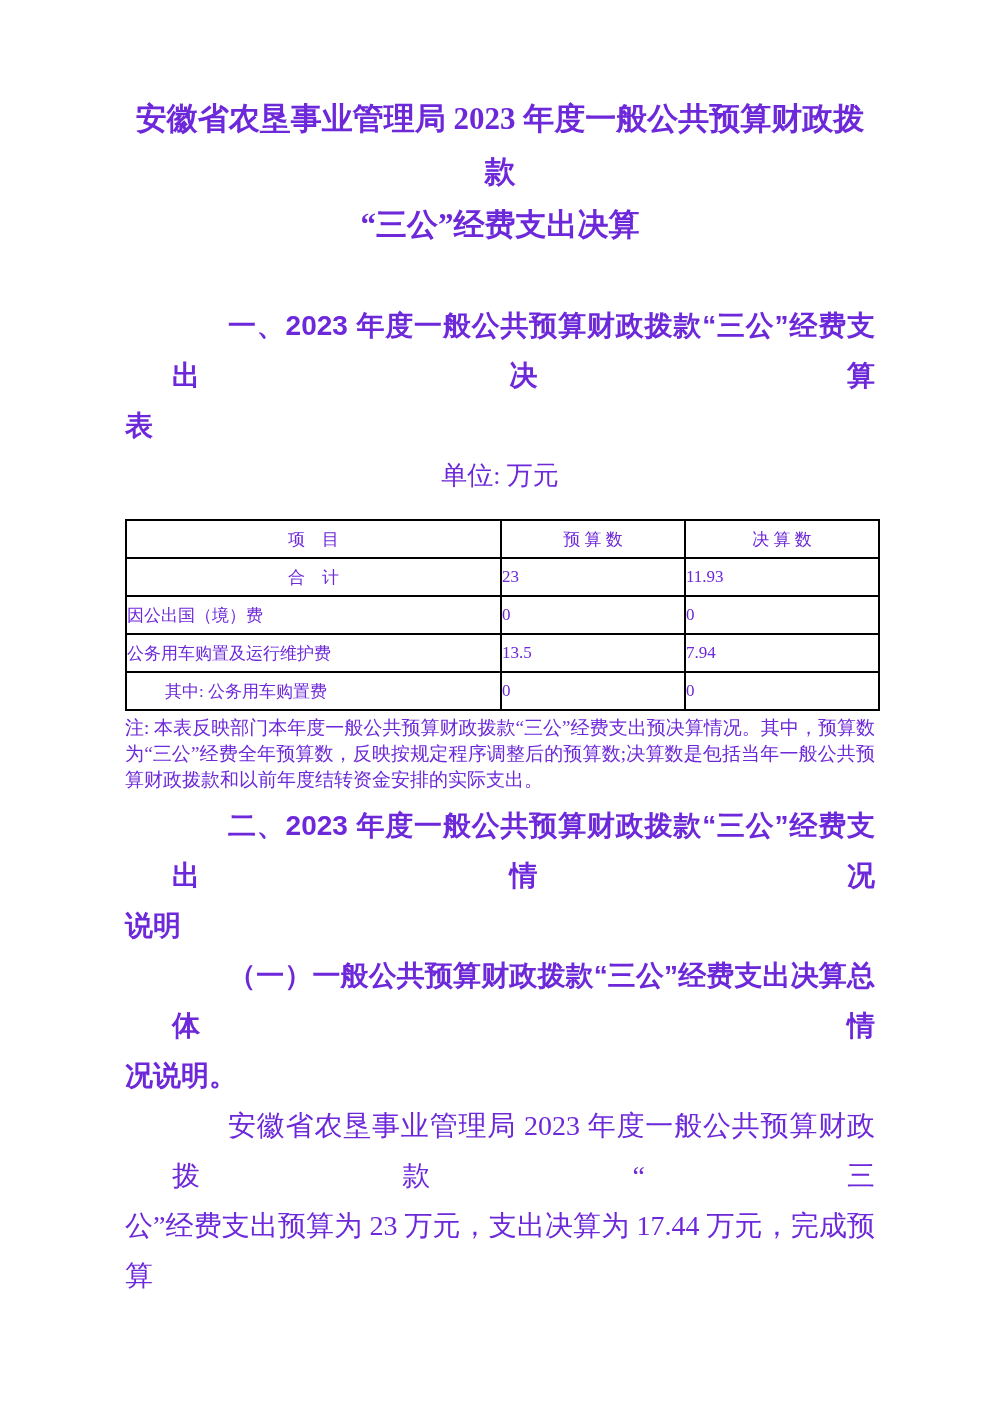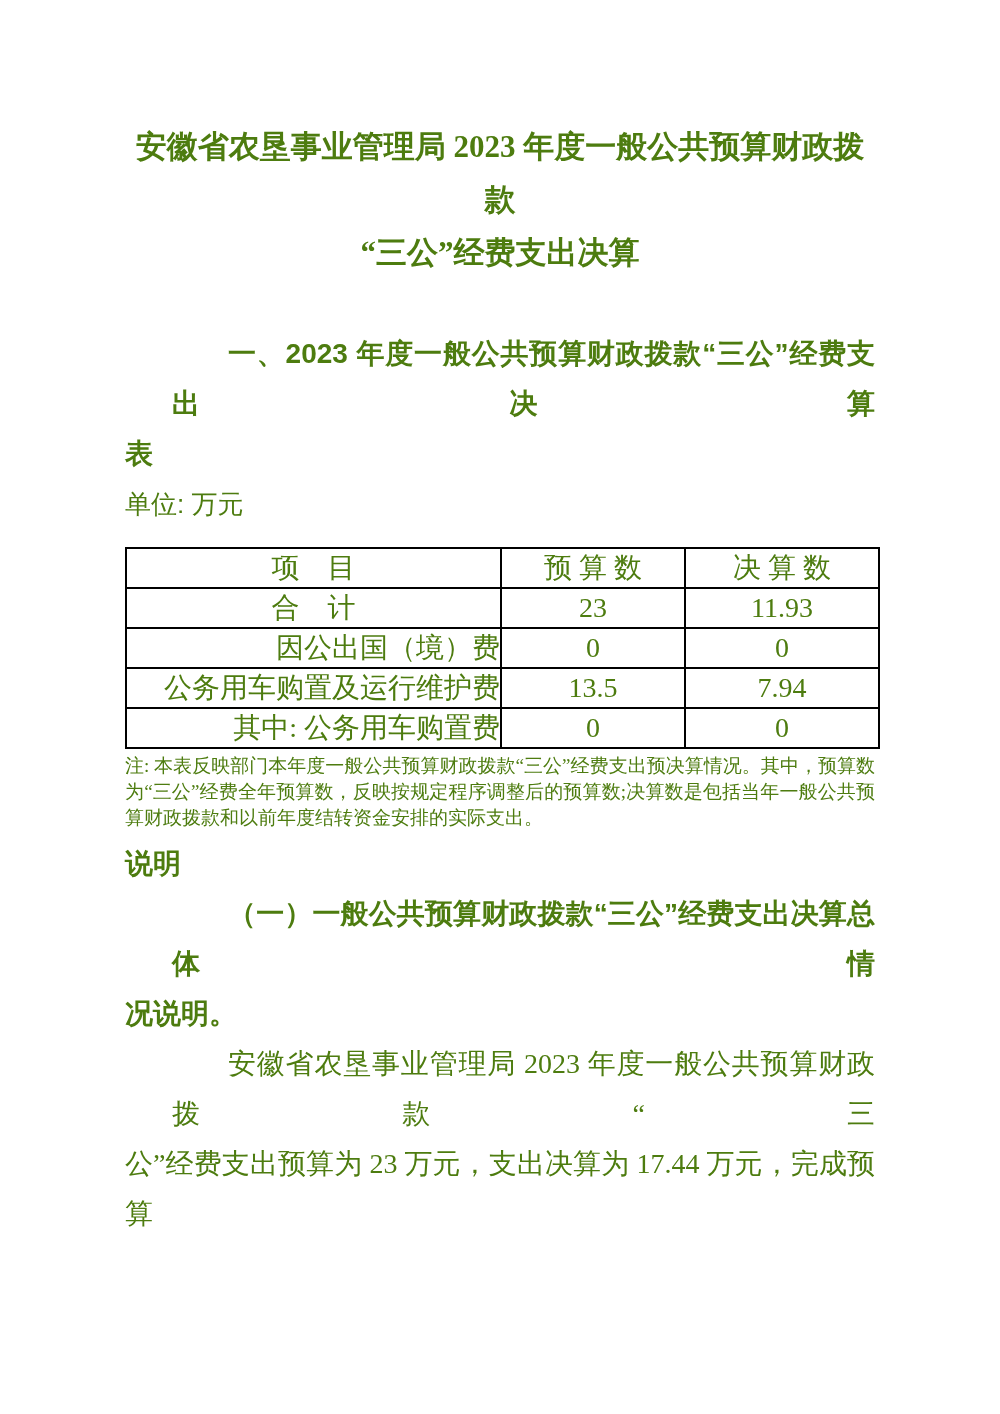--- a/index.html
+++ b/index.html
@@ -6,23 +6,23 @@
     margin: 0;
     padding: 0;
     background: #ffffff;
   }
   .page {
     position: relative;
     width: 1000px;
     height: 1414px;
     margin: 0 auto;
     background: #ffffff;
-    color: #4d7c0f;
+    color: #6d28d9;
     box-sizing: border-box;
-    padding: 120px 125px 0 125px;
+    padding: 92px 125px 0 125px;
     overflow: hidden;
     font-family: "Liberation Serif", serif;
   }
   .doc-title {
     margin: 0 0 50px 0;
     font-size: 31px;
     font-weight: bold;
     line-height: 53px;
     text-align: center;
     font-family: "Liberation Serif", serif;
@@ -37,47 +37,47 @@
     text-indent: 2em;
     margin-left: 47px;
   }
   .line-full {
     text-align: justify;
     text-align-last: justify;
   }
   .unit-line {
     font-size: 26px;
     line-height: 50px;
-    text-align: left;
+    text-align: center;
     margin-bottom: 18px;
-    font-family: Liberation Sans, sans-serif;
+    font-family: Liberation Serif, serif;
   }
   table.expense {
     width: 100%;
     border-collapse: collapse;
     table-layout: fixed;
-    font-size: 28px;
+    font-size: 17px;
     border: 2px solid #000;
   }
   table.expense th,
   table.expense td {
     border: 2px solid #000;
     height: 36px;
     padding: 0;
     vertical-align: middle;
     font-weight: normal;
   }
   table.expense th {
     text-align: center;
   }
   td.cell-num {
-    text-align: center;
+    text-align: left;
   }
   td.cell-item {
-    text-align: right;
+    text-align: left;
     padding-left: 8px;
   }
   td.cell-item.center {
     text-align: center;
     padding-left: 0;
     margin-top: 20px;
   }
   td.cell-item.indent-1 {
     padding-left: 38px;
   }
@@ -150,20 +150,21 @@
         <td class="cell-item indent-1">其中: 公务用车购置费</td>
         <td class="cell-num">0</td>
         <td class="cell-num">0</td>
       </tr>
     </tbody>
   </table>
 
   <div class="table-note">注: 本表反映部门本年度一般公共预算财政拨款“三公”经费支出预决算情况。其中，预算数为“三公”经费全年预算数，反映按规定程序调整后的预算数;决算数是包括当年一般公共预算财政拨款和以前年度结转资金安排的实际支出。</div>
 
   <div class="heading section2-heading">
+    <div class="line-indent line-full">二、2023 年度一般公共预算财政拨款“三公”经费支出情况</div>
     <div>说明</div>
   </div>
 
   <div class="heading">
     <div class="line-indent line-full">（一）一般公共预算财政拨款“三公”经费支出决算总体情</div>
     <div>况说明。</div>
   </div>
 
   <div class="body-para">
     <div class="line-indent line-full">安徽省农垦事业管理局 2023 年度一般公共预算财政拨款“三</div>

